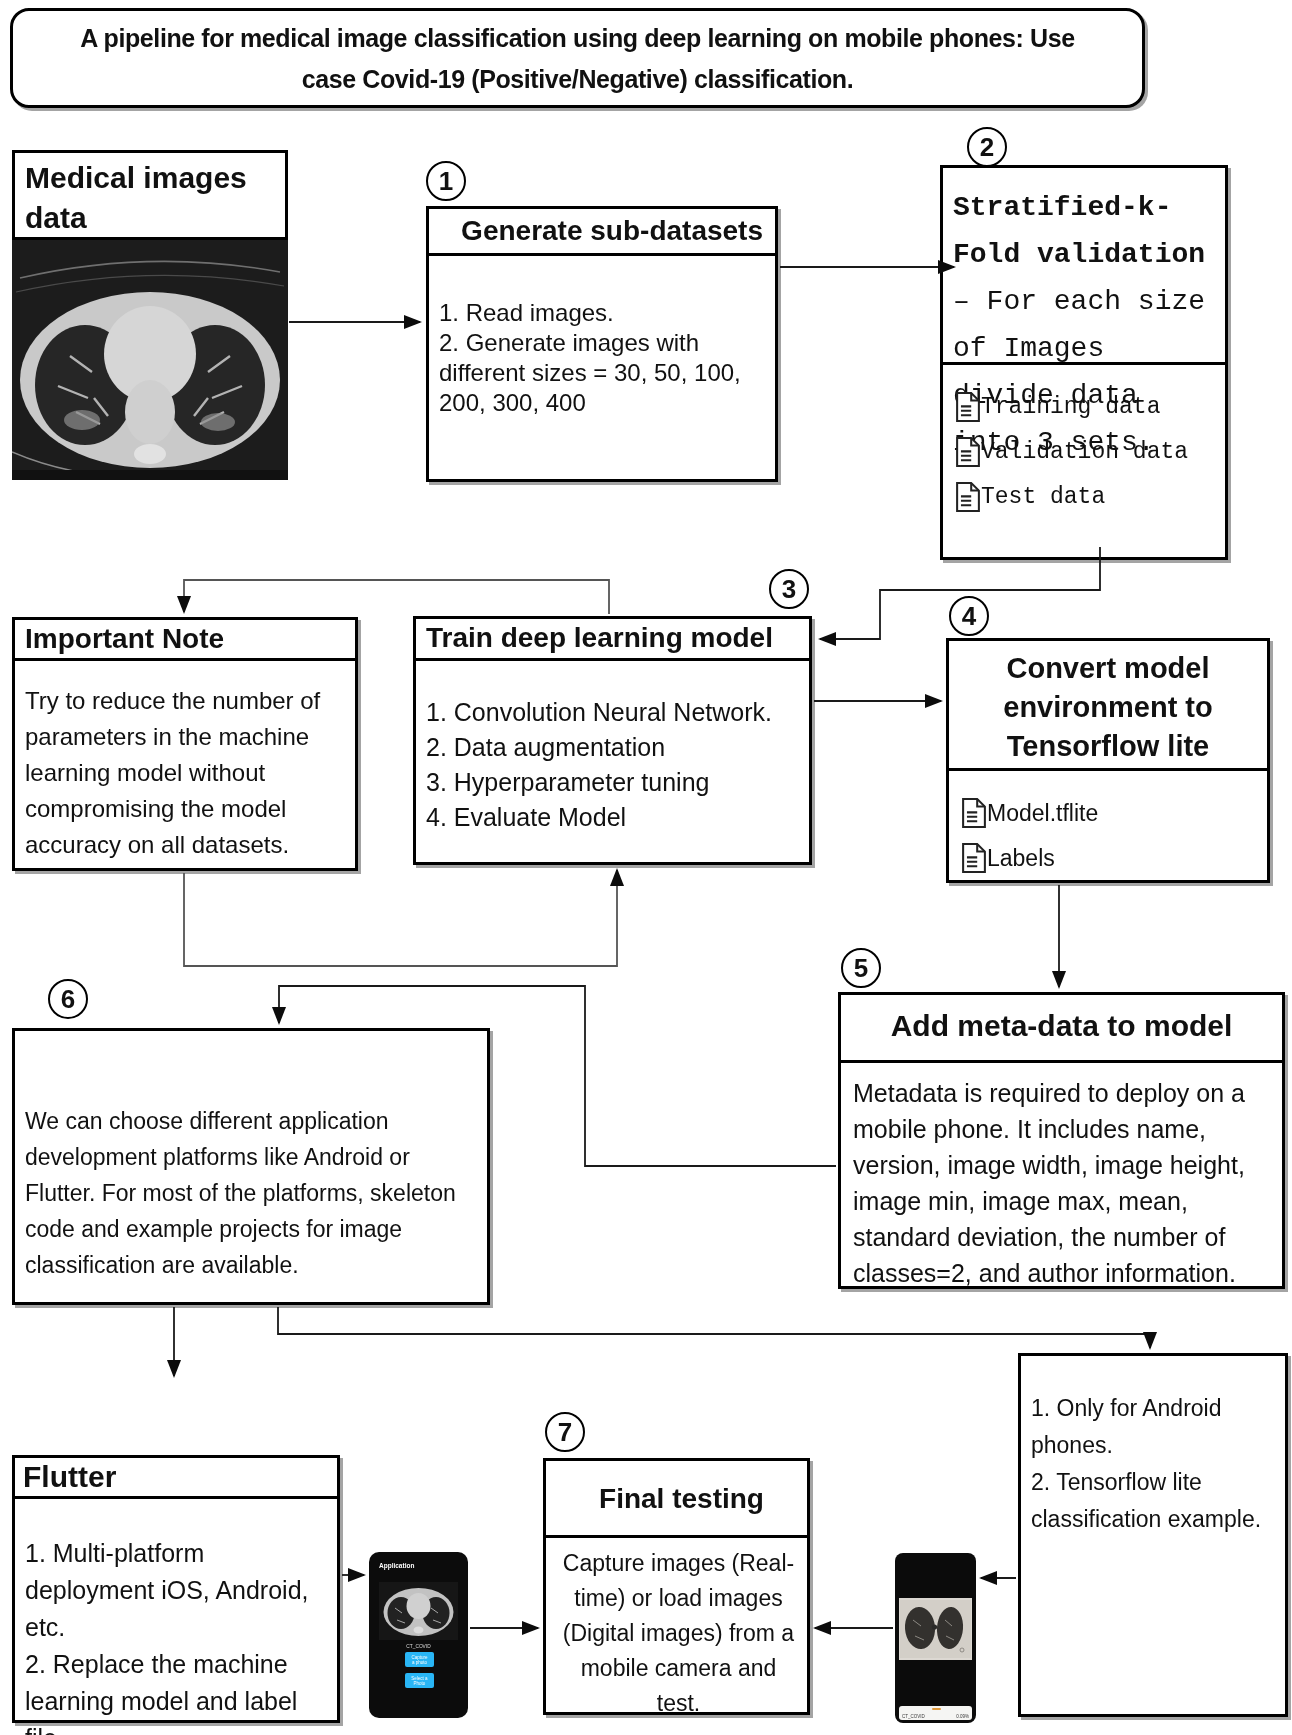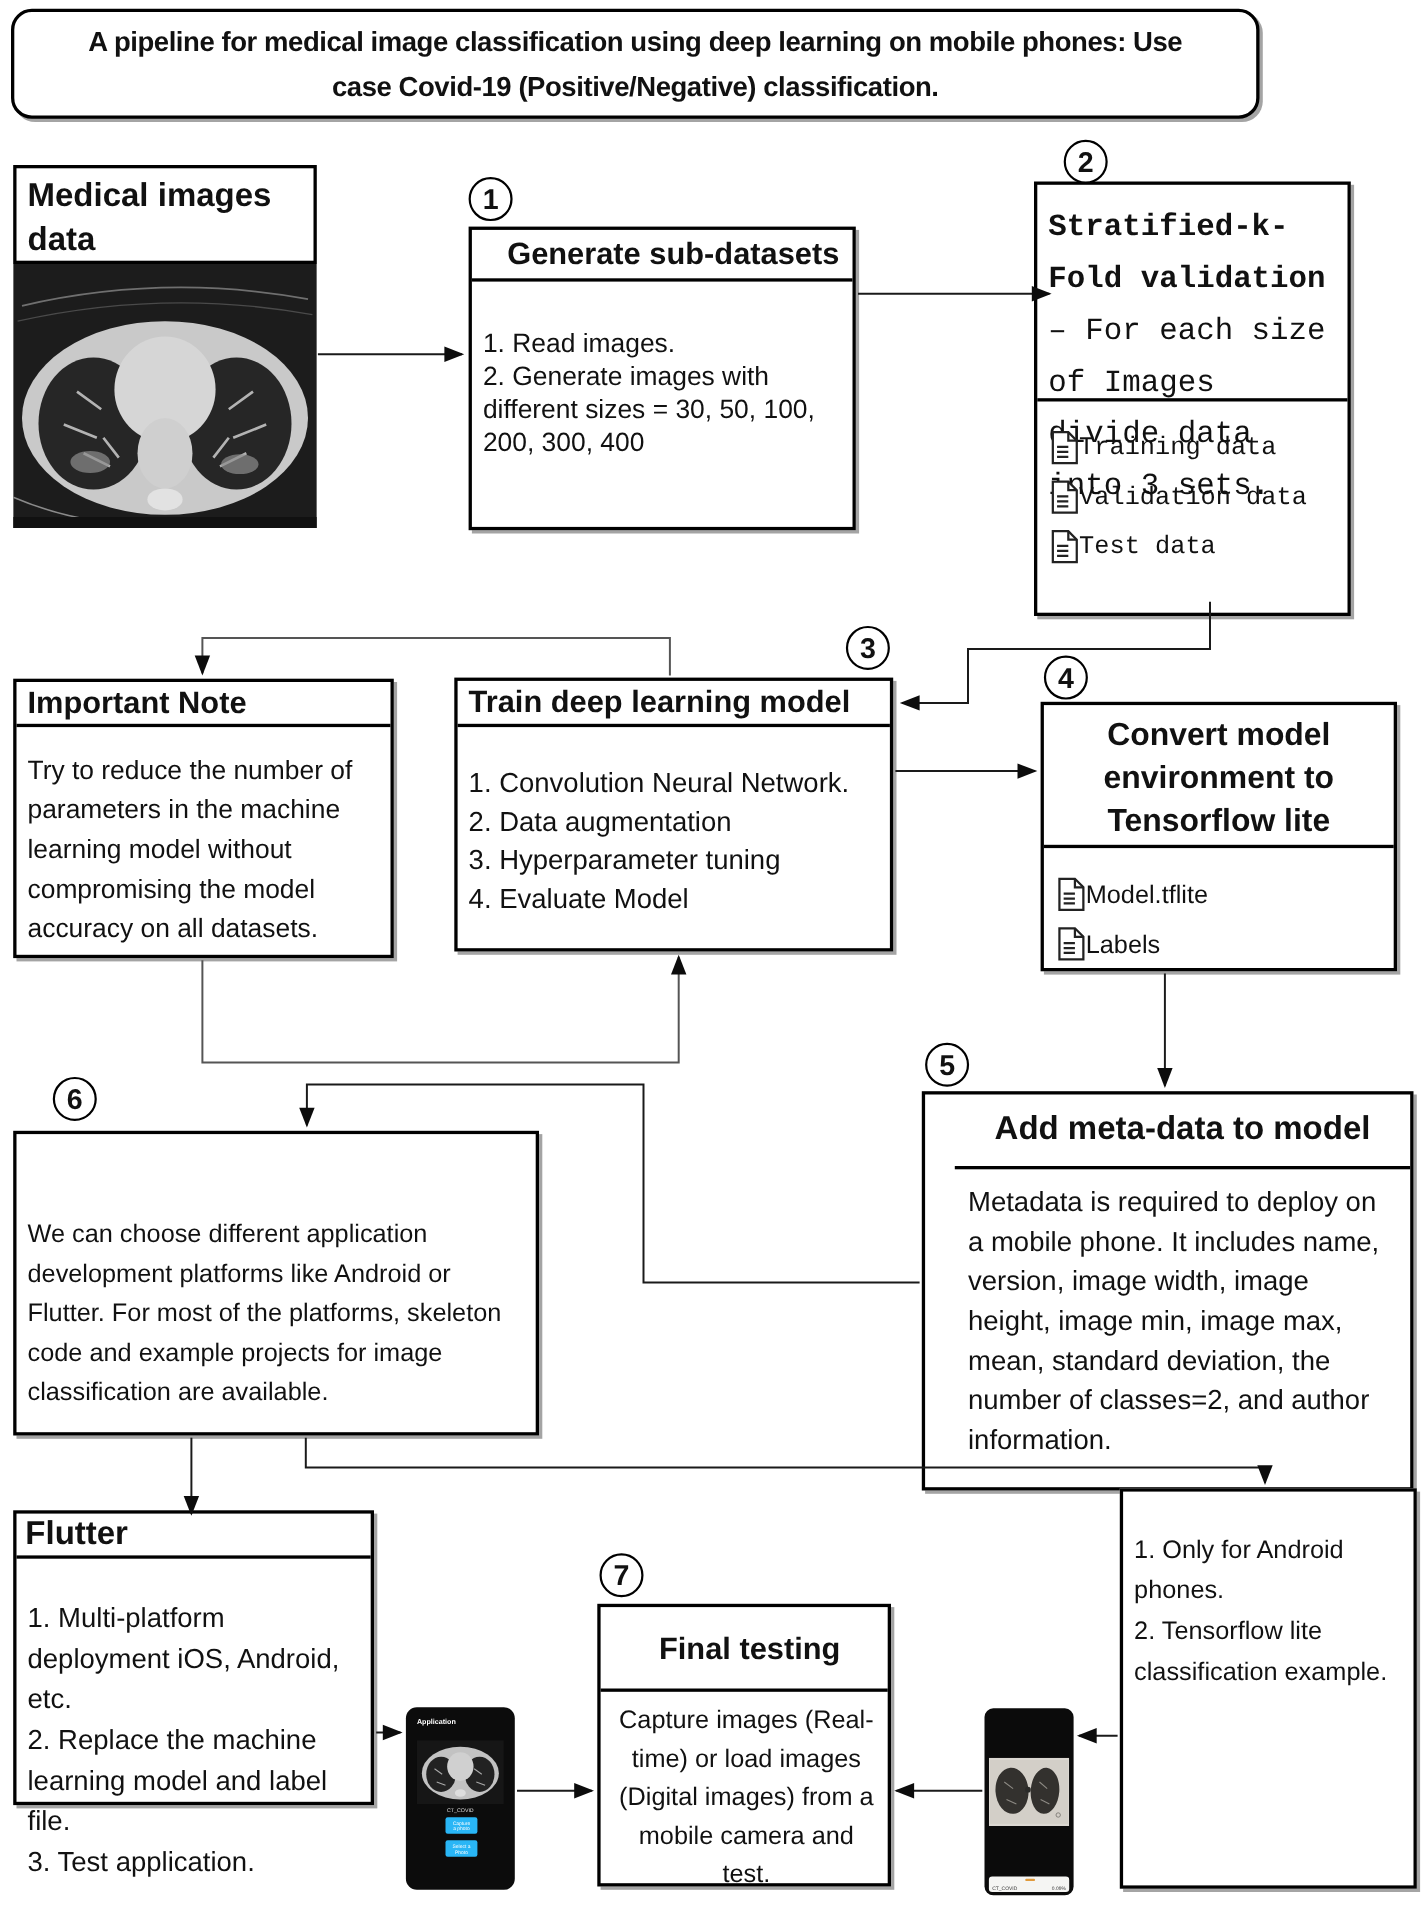--- a/index.html
+++ b/index.html
@@ -46,30 +46,30 @@
   #note-box { left:12px; top:617px; width:346px; height:254px; }
   #note-box .box-title { height:41px; font-size:28px; padding:3px 0 0 10px; }
   #note-box .body { font-size:24px; line-height:36px; padding:22px 8px 0 10px; }
 
   
   #s4-box { left:946px; top:638px; width:324px; height:245px; }
   #s4-box .box-title { height:130px; font-size:29px; text-align:center; line-height:39px; padding-top:8px; }
   #s4-box .files { padding:26px 0 0 12px; }
 
   
-  #s5-box { left:838px; top:992px; width:447px; height:363px;padding-left:27px; }
+  #s5-box { left:838px; top:992px; width:447px; height:297px; }
   #s5-box .box-title { height:68px; font-size:30px; text-align:center; padding-top:14px; }
   #s5-box .body { font-size:25px; line-height:36px; padding:12px 12px 0 12px; }
 
   
   #s6-box { left:12px; top:1028px; width:478px; height:277px; }
   #s6-box .body { font-size:23px; line-height:36px; padding:72px 4px 0 10px; }
 
   
-  #flutter-box { left:12px; top:1373px; width:328px; height:268px; }
+  #flutter-box { left:12px; top:1455px; width:328px; height:268px; }
   #flutter-box .box-title { height:41px; font-size:30px; padding:2px 0 0 8px; }
   #flutter-box .body { font-size:25px; line-height:37px; padding:36px 8px 0 10px; }
 
   
   #s7-box { left:543px; top:1458px; width:267px; height:257px;text-align:center; }
   #s7-box .box-title { height:77px; font-size:28px; padding:22px 0 0 10px; }
   #s7-box .body { font-size:23px; line-height:35px; padding:8px 6px 0 10px; }
 
   
   #android-box { left:1018px; top:1353px; width:270px; height:364px; }

